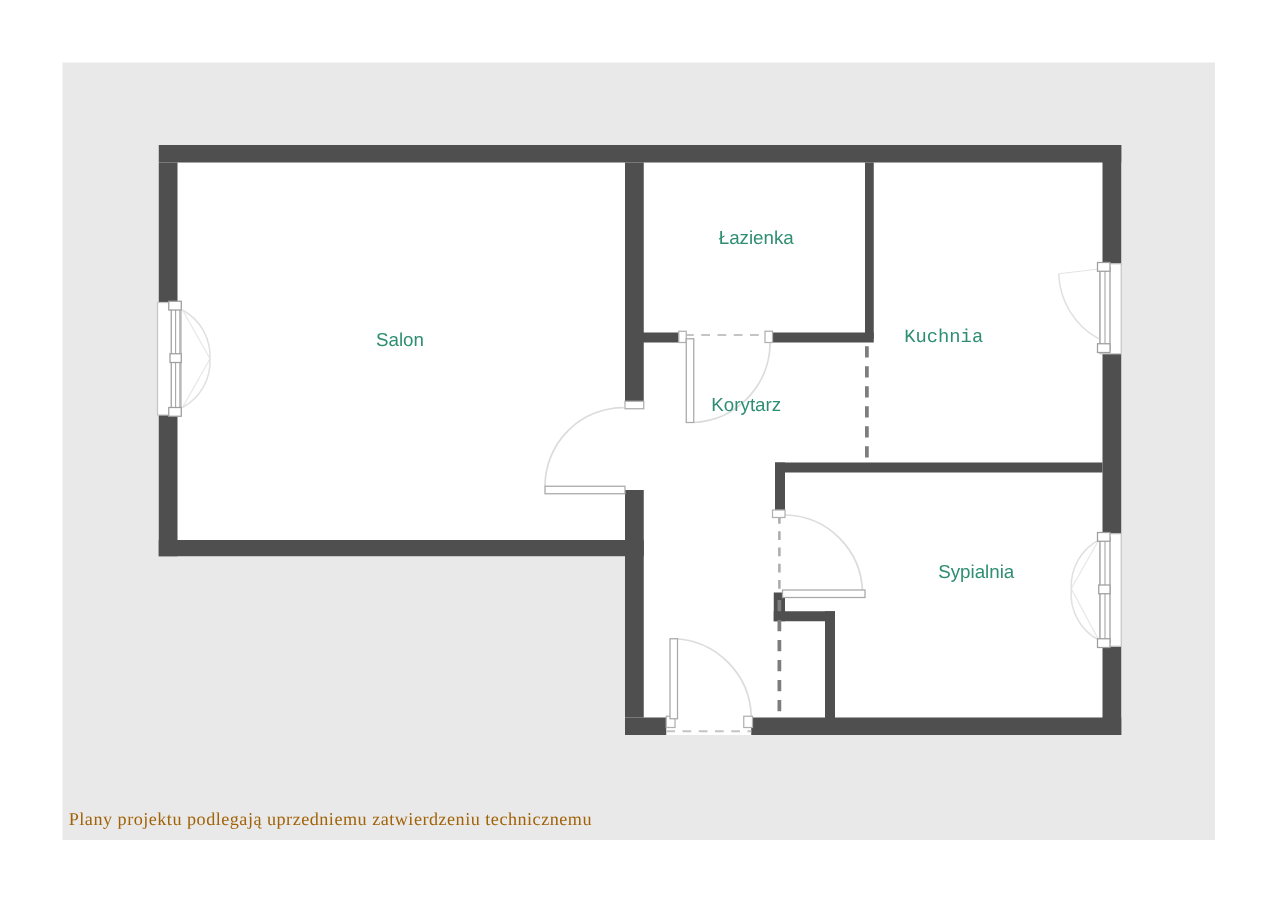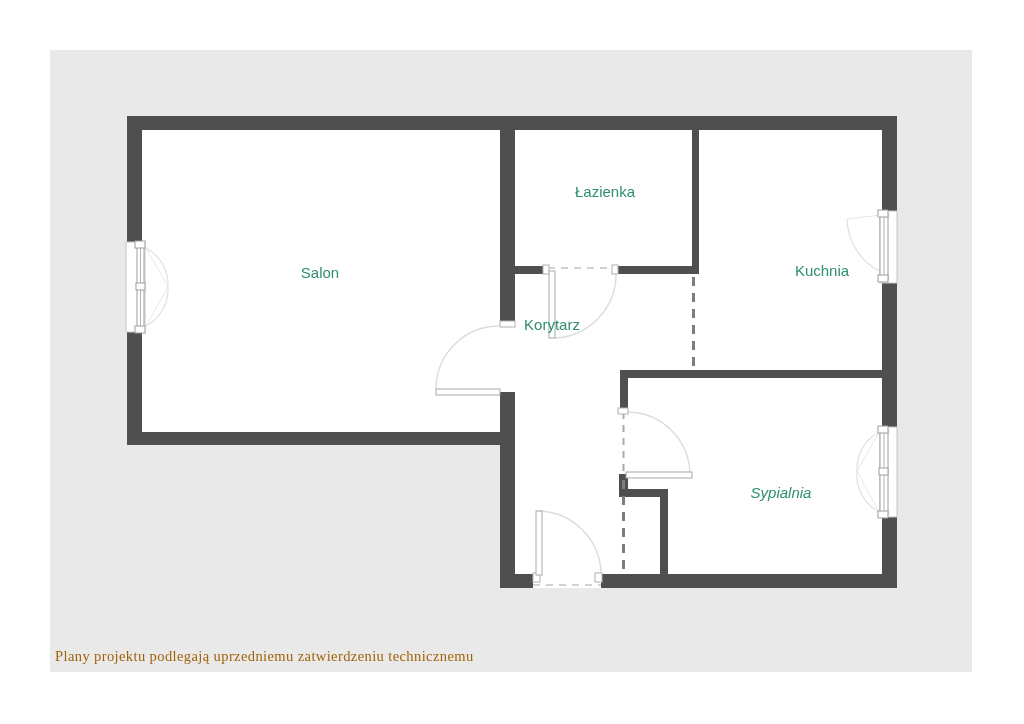--- a/index.html
+++ b/index.html
@@ -13,23 +13,23 @@
     background:#e9e9e9;
   }
   svg.plan{position:absolute;left:0;top:0;width:1024px;height:724px;}
   .room-label{
     position:absolute;transform:translate(-50%,-50%);
     font-size:15px;color:#2e8e72;white-space:nowrap;
     font-family:"Liberation Sans", sans-serif;
   }
   .lbl-salon{left:320px;top:272px;}
   .lbl-lazienka{left:605px;top:191px;text-align:right;}
-  .lbl-kuchnia{left:822px;top:270px;}
-  .lbl-korytarz{left:552px;top:324px;}
-  .lbl-sypialnia{left:781px;top:492px;font-style:italic;}
+  .lbl-kuchnia{left:755px;top:270px;font-family:Liberation Mono, monospace;}
+  .lbl-korytarz{left:597px;top:324px;}
+  .lbl-sypialnia{left:781px;top:458px;}
   .disclaimer{
     position:absolute;left:55px;top:648px;
     font-family:"Liberation Serif", serif;
     font-size:14.5px;color:#a16207;letter-spacing:0.4px;
   }
 </style>
 </head>
 <body>
 
 <div class="panel"></div>

